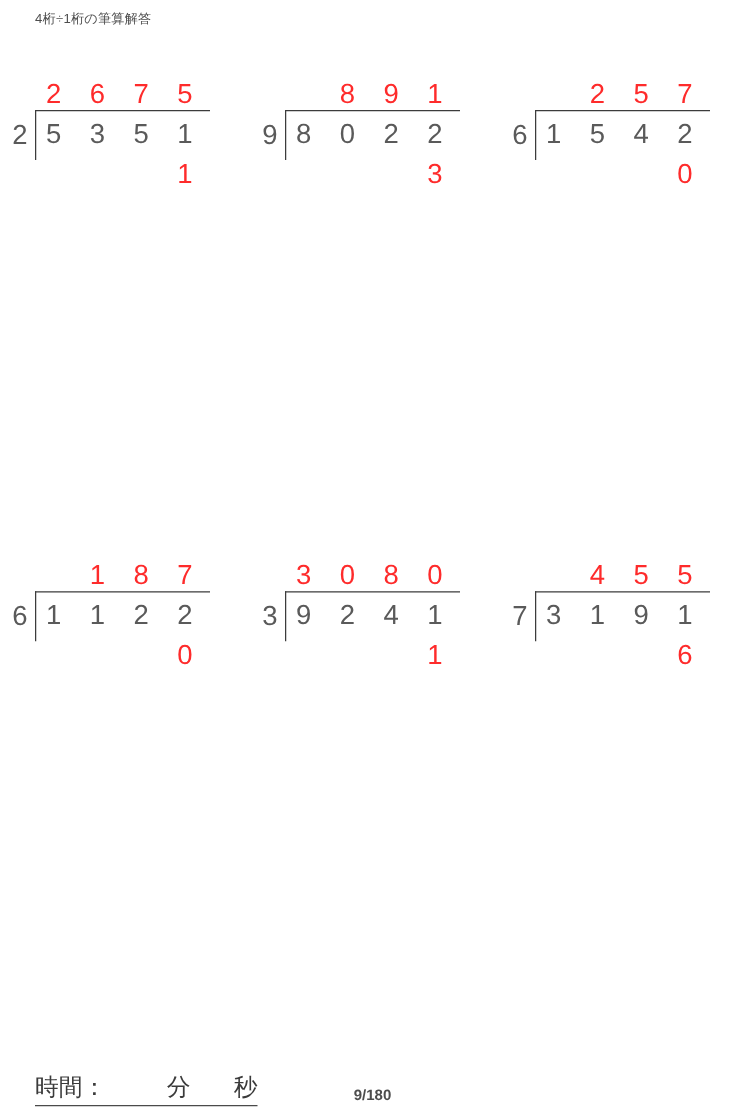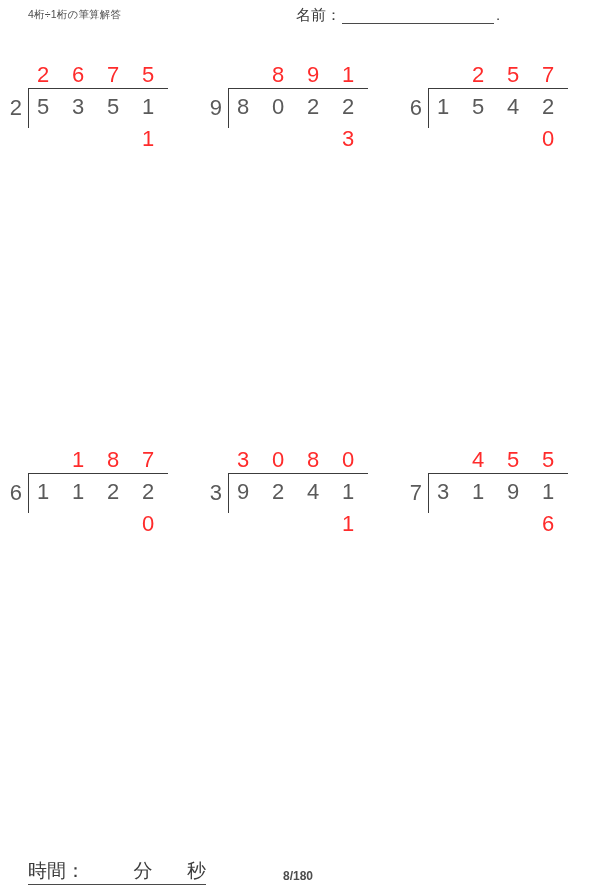--- a/index.html
+++ b/index.html
@@ -167,25 +167,20 @@
     line-height: 16px;
     white-space: nowrap;
   }
 </style>
 </head>
 <body>
 
 <div class="header">
   <div class="worksheet-title">4桁÷1桁の筆算解答</div>
 
-  <div class="name-block">
-    <span class="name-label">名前：</span>
-    <span class="name-line"></span>
-    <span class="name-dot">.</span>
-  </div>
 </div>
 
 <div class="problems">
 
   <div class="problem row-0 col-0">
     <div class="divisor">2</div>
     <div class="bracket" style="left:28px;"></div>
     <div class="digit-row quotient-row" style="left:28px;">
       <span class="digit q c0">2</span>
       <span class="digit q c1">6</span>
@@ -304,14 +299,14 @@
   </div>
 
 </div>
 
 <div class="footer">
   <div class="time-block">
     <span class="time-label">時間：</span>
     <span class="time-min">分</span>
     <span class="time-sec">秒</span>
   </div>
-  <div class="page-number">8/180</div>
+  <div class="page-number">9/180</div>
 </div>
 
 </body></html>

